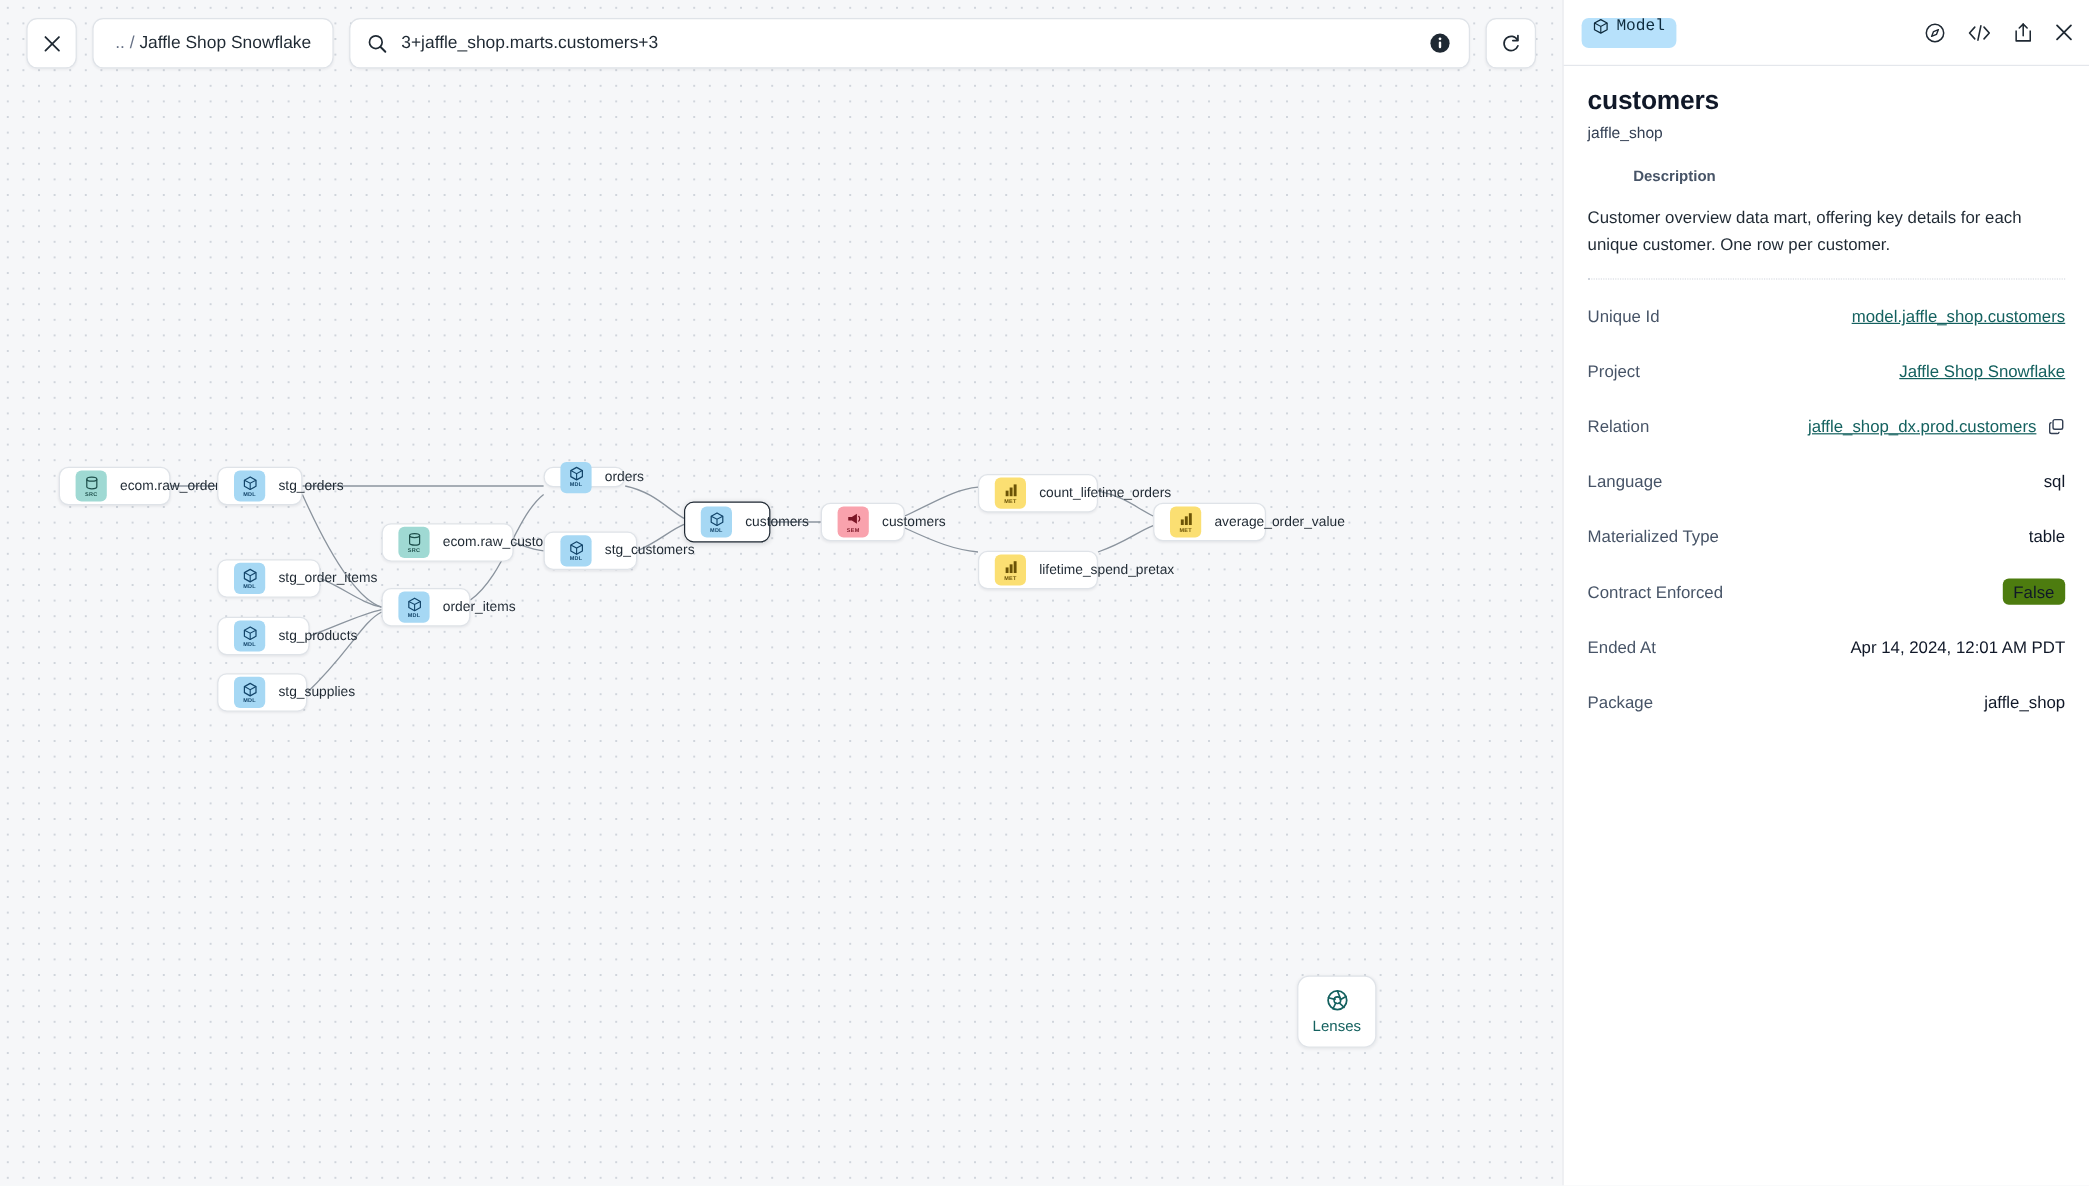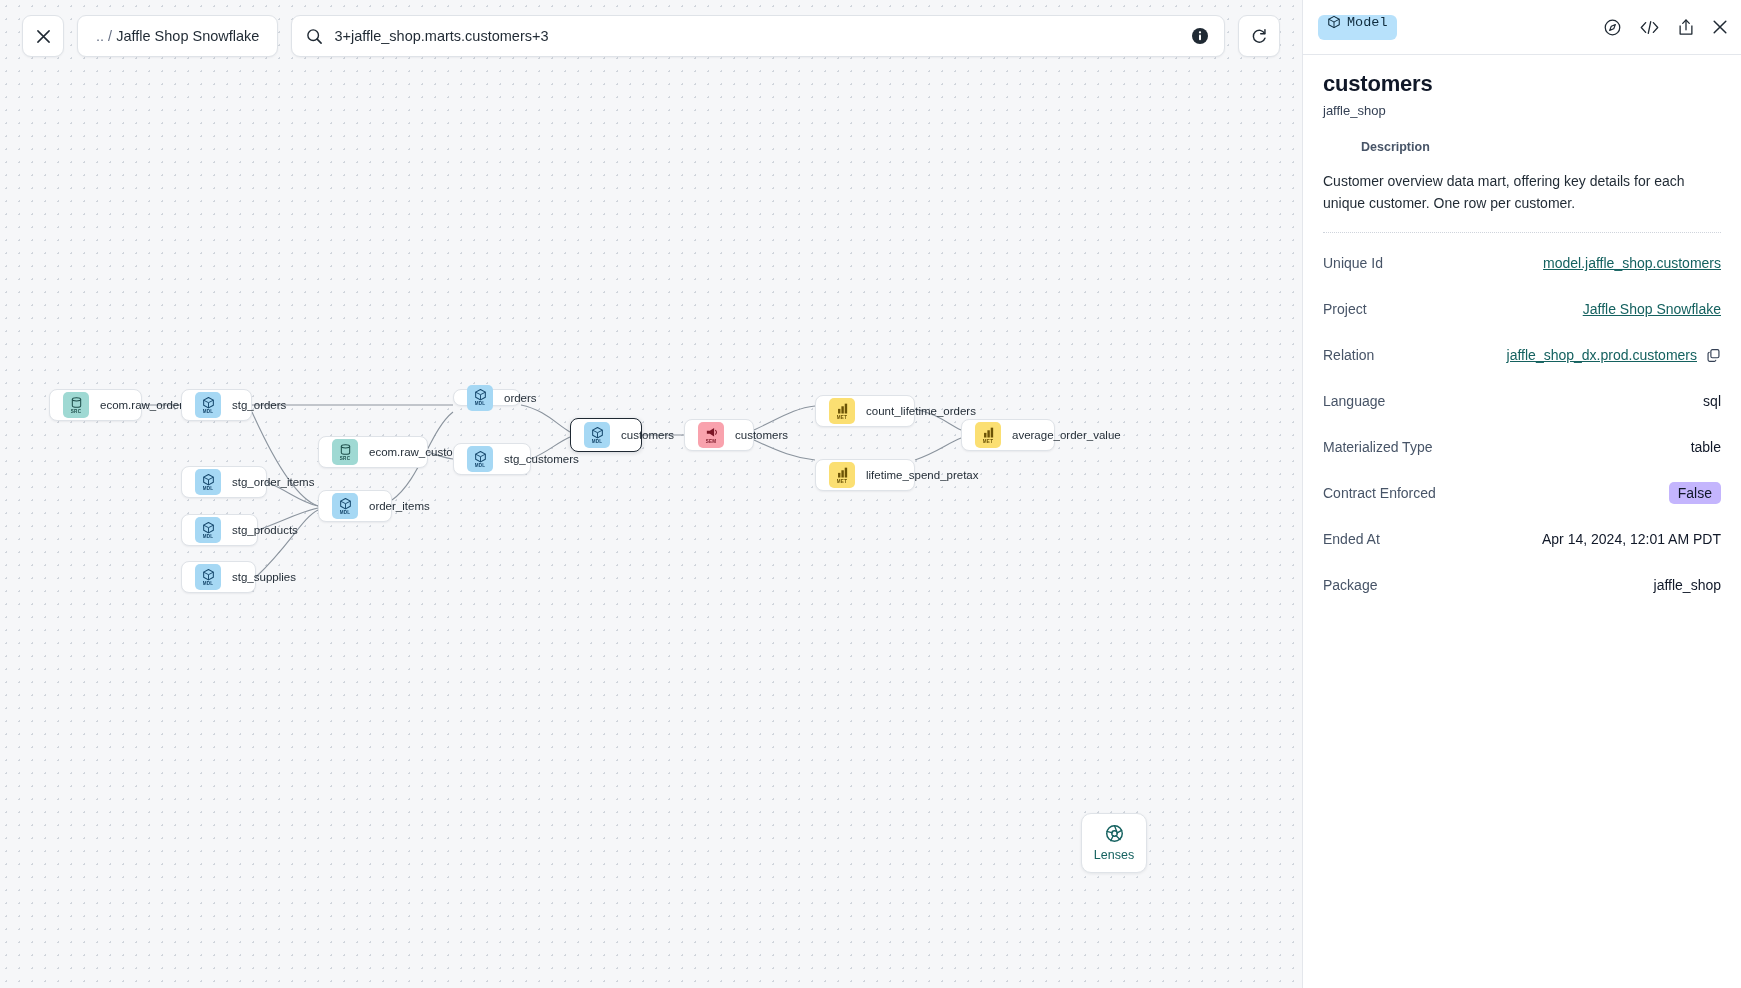--- a/index.html
+++ b/index.html
@@ -100,21 +100,21 @@
   .p-body { padding:22px 20px 0 20px; overflow:auto; flex:1; }
   .sec-label { font-size:12.5px; font-weight:700; color:#475467;margin-left:38px; }
   .desc { font-size:14px; line-height:22px; color:#1f2933; margin-top:16px; }
   .dotted { border-bottom:1px dotted #cfd4dc; margin:18px 0 0 0; }
 
   .prow { display:flex; align-items:center; justify-content:space-between; min-height:32px; margin-top:14px; gap:14px; }
   .pkey { font-size:14px; color:#475467; white-space:nowrap; }
   .pval { font-size:14px; color:#101828; text-align:right; }
   .link { color:#14615f; text-decoration:underline; cursor:pointer; }
   .relwrap { display:flex; align-items:center; gap:9px; }
-  .pill-gray { background:#c4b5fd; border-radius:5px; padding:3px 9px; font-size:14px; color:#101828; }
+  .pill-gray { background:#4d7c0f; border-radius:5px; padding:3px 9px; font-size:14px; color:#101828; }
   .pill-green { background:#b6f0cd; border-radius:14px; padding:5px 17px; font-size:13.5px; color:#09492a; }
 </style>
 </head>
 <body>
 
 <div id="app">
 
   <div id="canvas">
 
     <svg class="edges" viewBox="0 0 1302 988">

